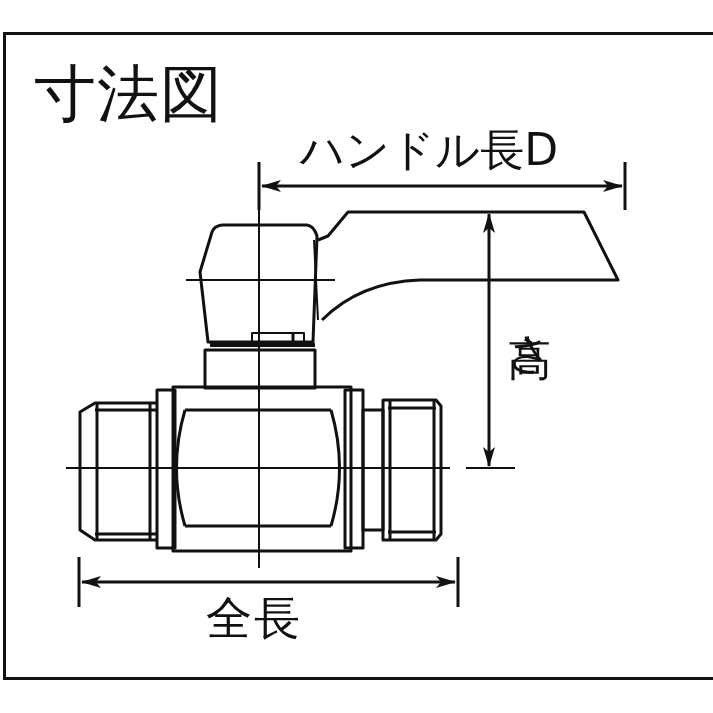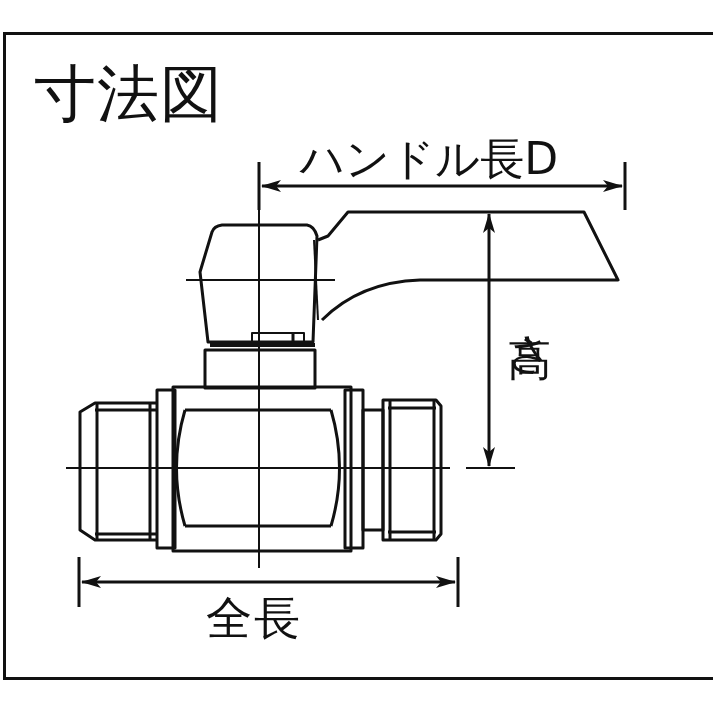--- a/index.html
+++ b/index.html
@@ -1,21 +1,21 @@
 <!DOCTYPE html>
 <html><head>
   <meta charset="utf-8">
   <style>
     html, body { margin: 0; padding: 0; background: #ffffff; }
     body { width: 713px; height: 713px; position: relative; overflow: hidden; font-family: "DejaVu Sans", sans-serif; }
     .frame { position: absolute; left: 3px; top: 32px; width: 720px; height: 648px; border: 3px solid #111; border-right: none; box-sizing: border-box; }
     svg { position: absolute; left: 0; top: 0; }
     .lbl { position: absolute; color: #111; white-space: nowrap; line-height: 1; }
     .title { left: 34px; top: 63px; font-size: 62px; letter-spacing: 1px; }
-    .handle-lbl { left: 300px; top: 137px; font-size: 44px; }
+    .handle-lbl { left: 300px; top: 128px; font-size: 44px; }
     .height-lbl { left: 508px; top: 300px; font-size: 44px; writing-mode: vertical-rl; letter-spacing: 4px; }
     .total-lbl { left: 206px; top: 595px; font-size: 46px; letter-spacing: 2px; text-align: right; }
   </style>
 </head>
 <body>
 
 <div class="frame"></div>
 
 <div class="lbl title">寸法図</div>
 <div class="lbl handle-lbl">ハンドル長D</div>

